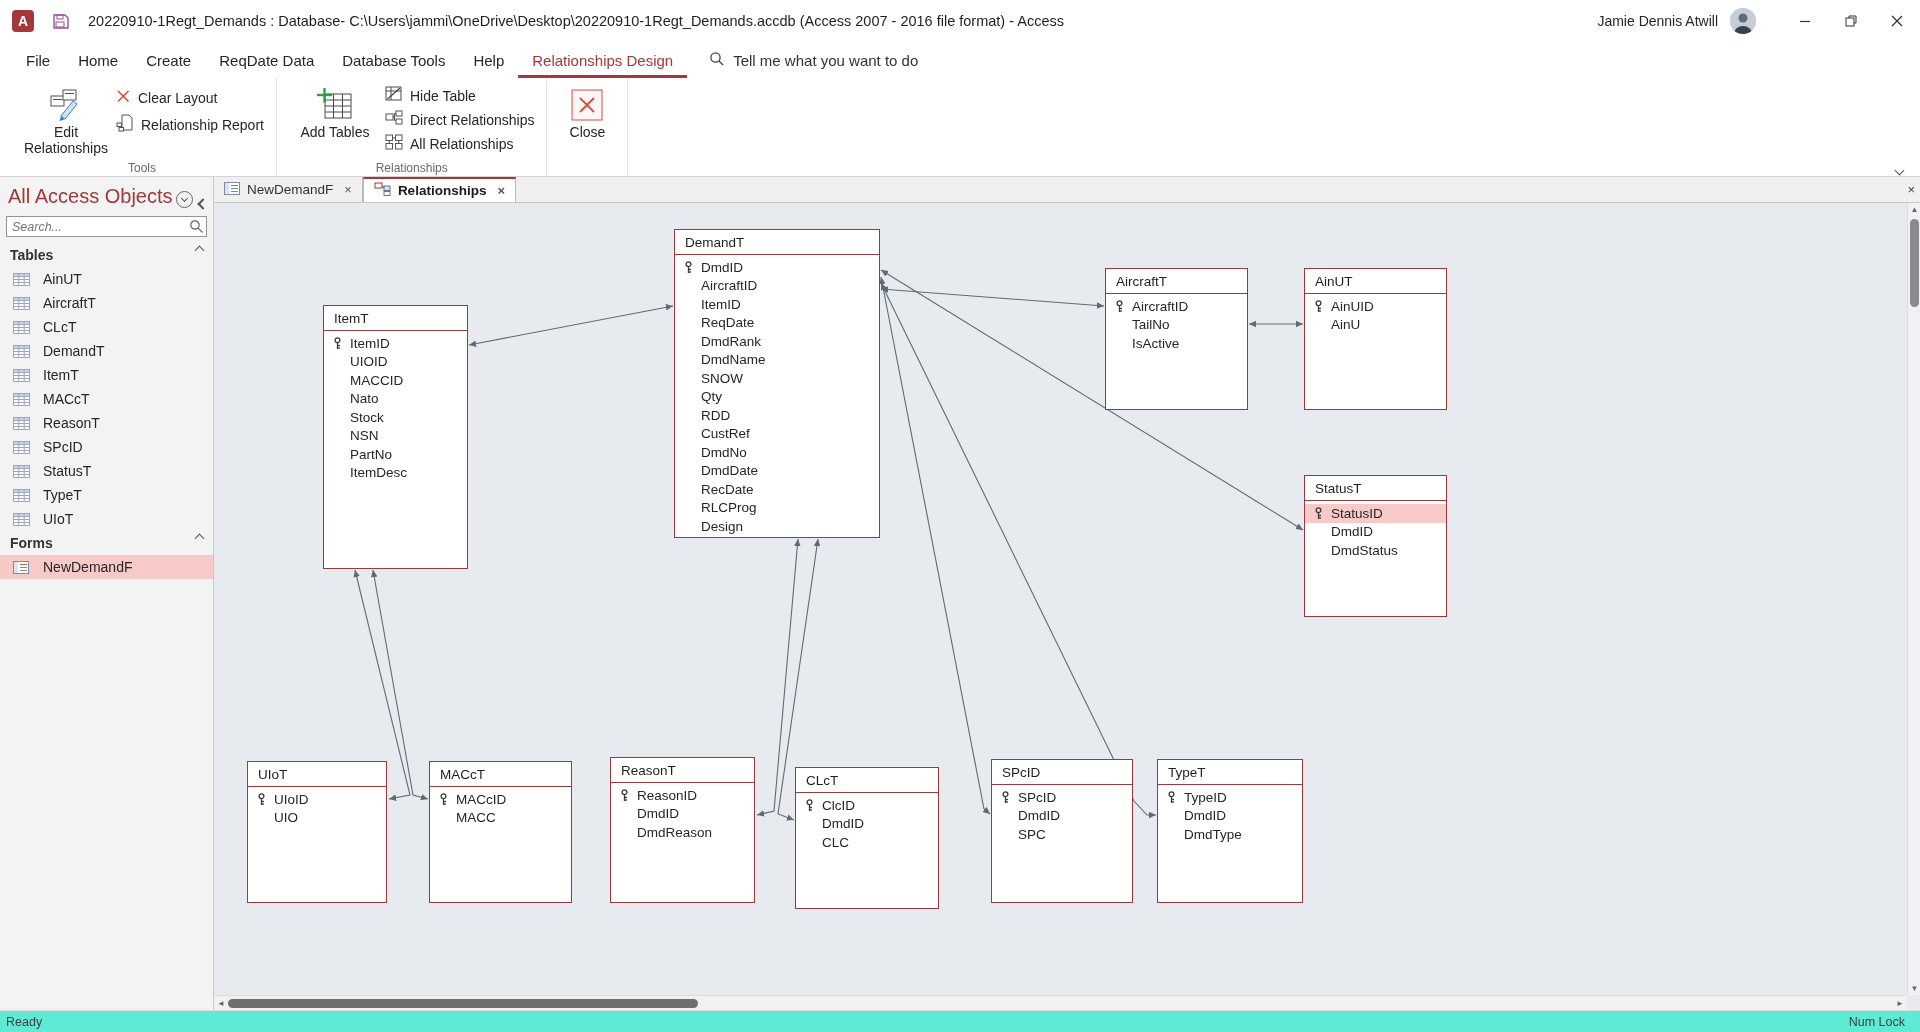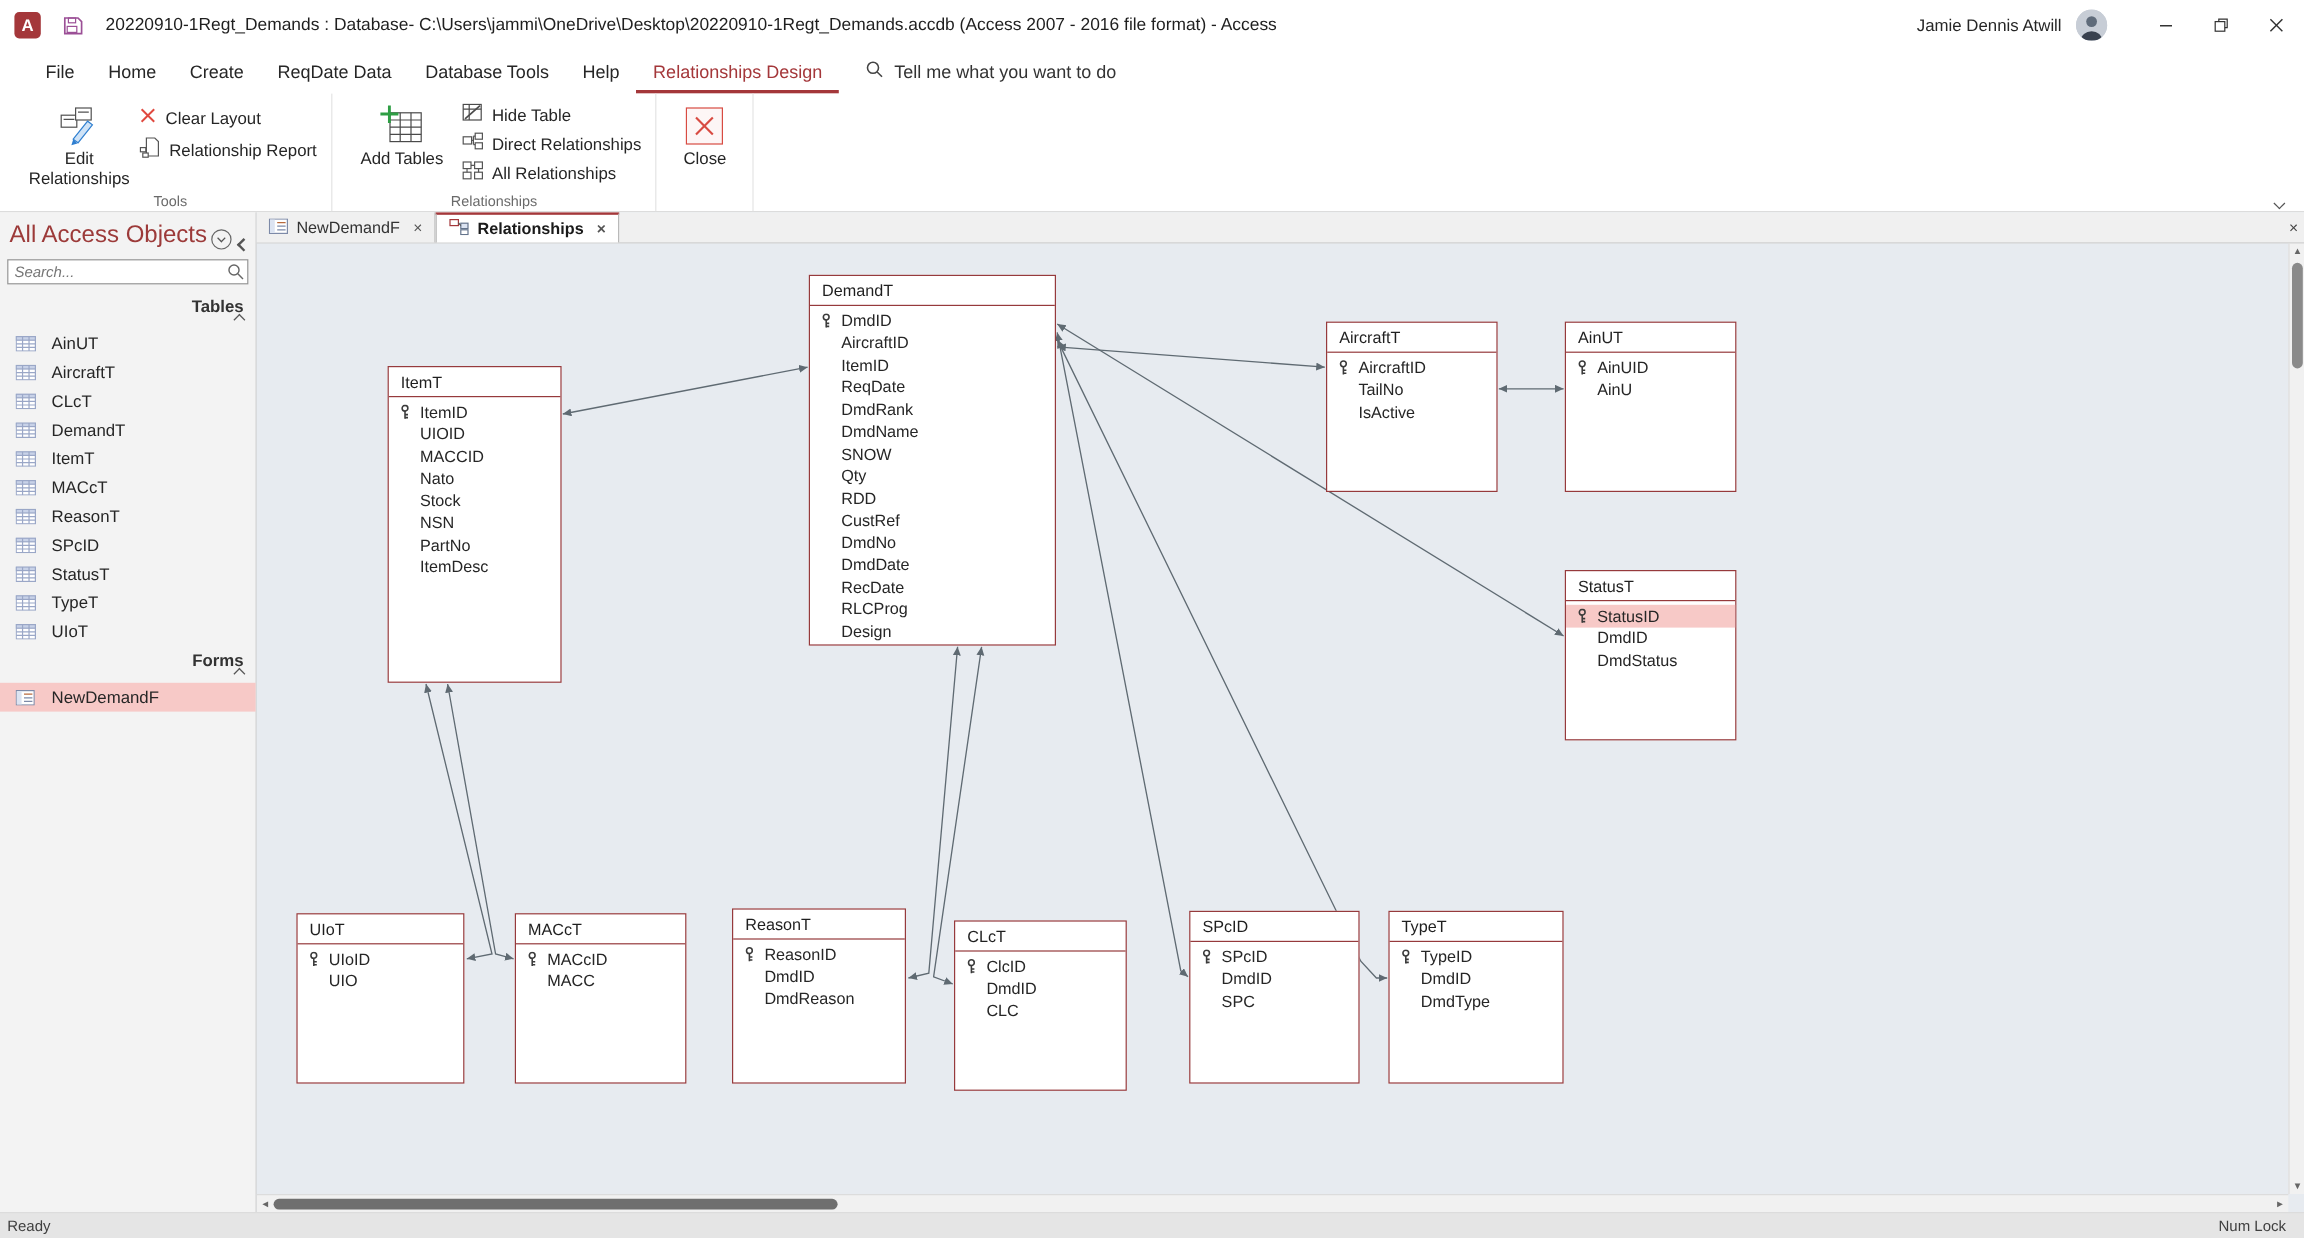--- a/index.html
+++ b/index.html
@@ -11,21 +11,21 @@
   .titlebar{height:42px; background:#fff; display:flex; align-items:center; position:relative;}
   .app-logo{width:22px;height:22px;background:#A4373A;border-radius:4px;color:#fff;font-size:14px;font-weight:bold;
             display:flex;align-items:center;justify-content:center;margin-left:12px;}
   .qat-save{margin-left:18px;display:flex;align-items:center;}
   .title-text{margin-left:18px;font-size:14.5px;color:#1f1f1f;white-space:nowrap;}
   .titlebar-right{position:absolute;right:0;top:0;height:42px;display:flex;align-items:center;}
   .user-name{font-size:14px;color:#262626;margin-right:12px;}
   .avatar{width:26px;height:26px;border-radius:50%;overflow:hidden;margin-right:26px;background:#c7cdd6;}
   .winbtn{width:46px;height:42px;display:flex;align-items:center;justify-content:center;color:#333;}
   
-  .menubar{height:36px;background:#fff;display:flex;align-items:stretch;padding-left:24px;}
+  .menubar{height:36px;background:#fff;display:flex;align-items:stretch;padding-left:12px;}
   .menu-item{display:flex;align-items:center;padding:0 14px;font-size:15px;color:#262626;cursor:default;}
   .menu-item.active{color:var(--accent);box-shadow:inset 0 -3px 0 var(--accent);font-weight:400;}
   .tellme{display:flex;align-items:center;gap:8px;margin-left:22px;font-size:15px;color:#333;}
   
   .ribbon{height:99px;background:#fff;border-bottom:1px solid #d4d4d4;display:flex;position:relative;padding-left:8px;}
   .rgroup{position:relative;display:flex;align-items:flex-start;padding:2px 12px 16px 12px;border-right:1px solid #e4e4e4;}
   .rgroup-label{position:absolute;bottom:1px;left:0;right:0;text-align:center;font-size:12px;color:#6a6a6a;}
   .bigbtn{display:flex;flex-direction:column;align-items:center;width:92px;padding-top:5px;font-size:14px;color:#262626;text-align:center;line-height:1.12;}
   .bigbtn .bicon{height:40px;display:flex;align-items:center;}
   .smallcol{display:flex;flex-direction:column;gap:7px;padding-top:9px;margin-left:4px;}
@@ -37,21 +37,21 @@
   
   .main{display:flex;height:833px;}
   .navpane{width:214px;background:#f3f3f3;border-right:1px solid #c9c9c9;position:relative;}
   .nav-heading{display:flex;align-items:flex-end;padding:8px 6px 4px 8px;}
   .nav-heading-text{font-size:20px;color:#9C3A39;flex:1;white-space:nowrap;}
   .circle-chev{width:17px;height:17px;border:1px solid #666;border-radius:50%;display:flex;align-items:center;justify-content:center;margin-right:6px;}
   .circle-chev .chev-down{width:5px;height:5px;border-width:1.3px;margin-top:-2px;}
   .nav-search{margin:4px 6px 6px 6px;position:relative;}
   .nav-search input{width:100%;height:21px;border:1px solid #949494;font-size:12.5px;font-style:italic;padding:0 20px 0 5px;color:#444;background:#fff;}
   .nav-search svg{position:absolute;right:3px;top:3px;}
-  .nav-section-header{display:flex;align-items:flex-end;padding:4px 10px 4px 10px;font-size:14px;font-weight:bold;color:#333;flex-direction:column;}
+  .nav-section-header{display:flex;align-items:flex-start;padding:4px 10px 4px 10px;font-size:14px;font-weight:bold;color:#333;}
   .nav-section-header span.lbl{flex:1;}
   .nav-item{display:flex;align-items:center;height:24px;padding-left:13px;font-size:14px;color:#262626;}
   .nav-item .nicon{width:30px;display:flex;}
   .nav-item.selected{background:var(--pink);}
   
   .workarea{flex:1;position:relative;background:#E7EBF0;}
   .tabrow{height:26px;background:#f0f0f0;border-bottom:1px solid #c9c9c9;display:flex;position:relative;}
   .tab{display:flex;align-items:center;gap:7px;padding:0 10px;font-size:13.5px;color:#333;border-right:1px solid #b9b9b9;background:#f0f0f0;}
   .tab.active{background:#fff;border-top:2px solid var(--accent);font-weight:bold;color:#1a1a1a;border-left:1px solid #b9b9b9;}
   .tab .tclose{margin-left:4px;color:#555;font-size:13px;}
@@ -65,21 +65,21 @@
   .trow .keyslot{width:17px;display:flex;align-items:center;}
   .trow.selected{background:var(--pink);}
   
   .vscroll{position:absolute;top:26px;right:0;bottom:15px;width:13px;background:#f1f1f1;border-left:1px solid #dcdcdc;}
   .vthumb{position:absolute;left:2px;width:9px;border-radius:5px;background:#8a8a8a;}
   .varrow{position:absolute;left:0;width:13px;height:13px;display:flex;align-items:center;justify-content:center;color:#666;font-size:8px;}
   .hscroll{position:absolute;left:0;right:13px;bottom:0;height:15px;background:#f1f1f1;border-top:1px solid #dcdcdc;}
   .hthumb{position:absolute;top:3px;height:9px;border-radius:5px;background:#6f6f6f;}
   .harrow{position:absolute;top:0;width:14px;height:15px;display:flex;align-items:center;justify-content:center;color:#666;font-size:8px;}
   
-  .statusbar{height:22px;background:#e5e5e5;border-top:1px solid #dcdcdc;display:flex;align-items:center;justify-content:space-between;
+  .statusbar{height:22px;background:#5eead4;border-top:1px solid #dcdcdc;display:flex;align-items:center;justify-content:space-between;
              font-size:12.5px;color:#3f3f3f;padding:0 15px 0 6px;}
 </style>
 </head>
 <body>
 
 <div class="titlebar">
   <div class="app-logo">A</div>
   <span class="qat-save">
     <svg width="18" height="18" viewBox="0 0 18 18">
         <path d="M2 3 h11 l3 3 v10 h-14 z" fill="none" stroke="#9b4f96" stroke-width="1.4"></path>

